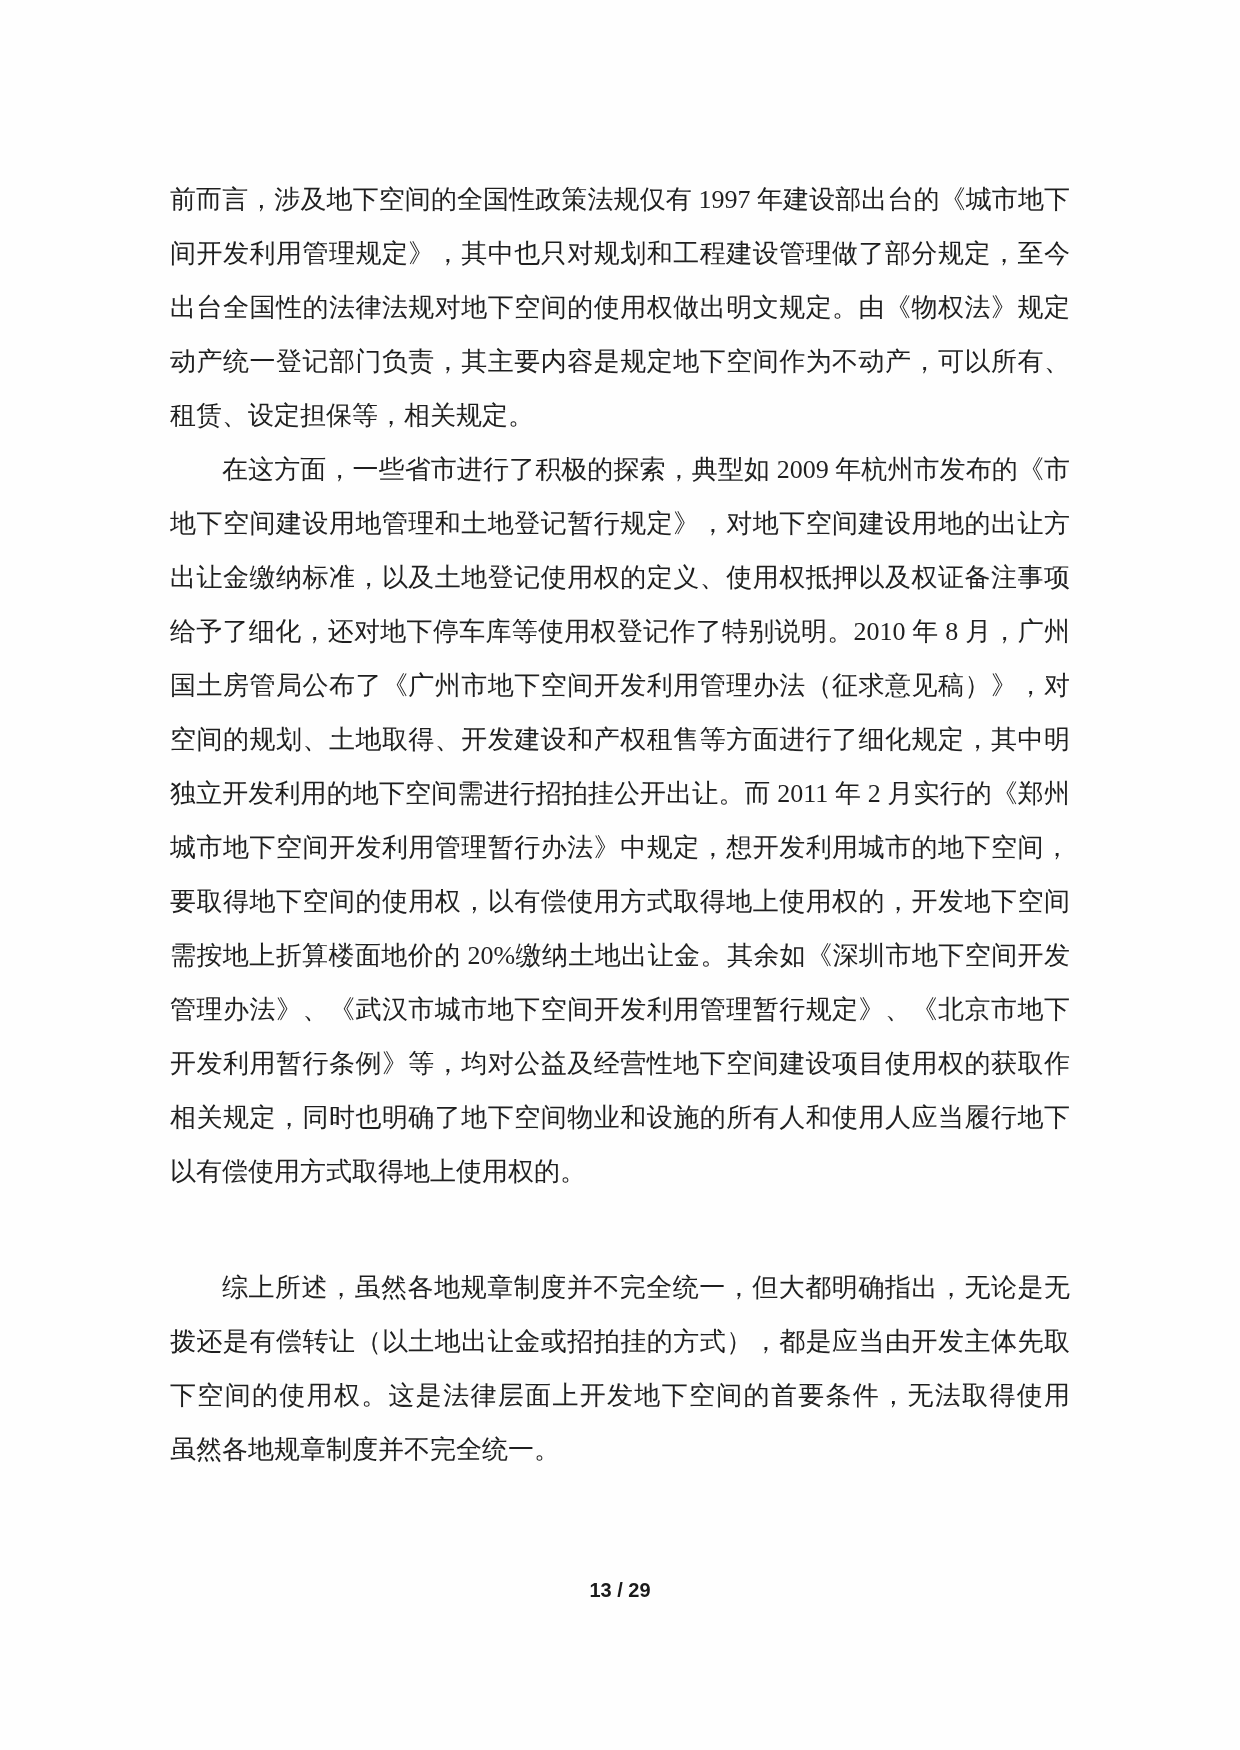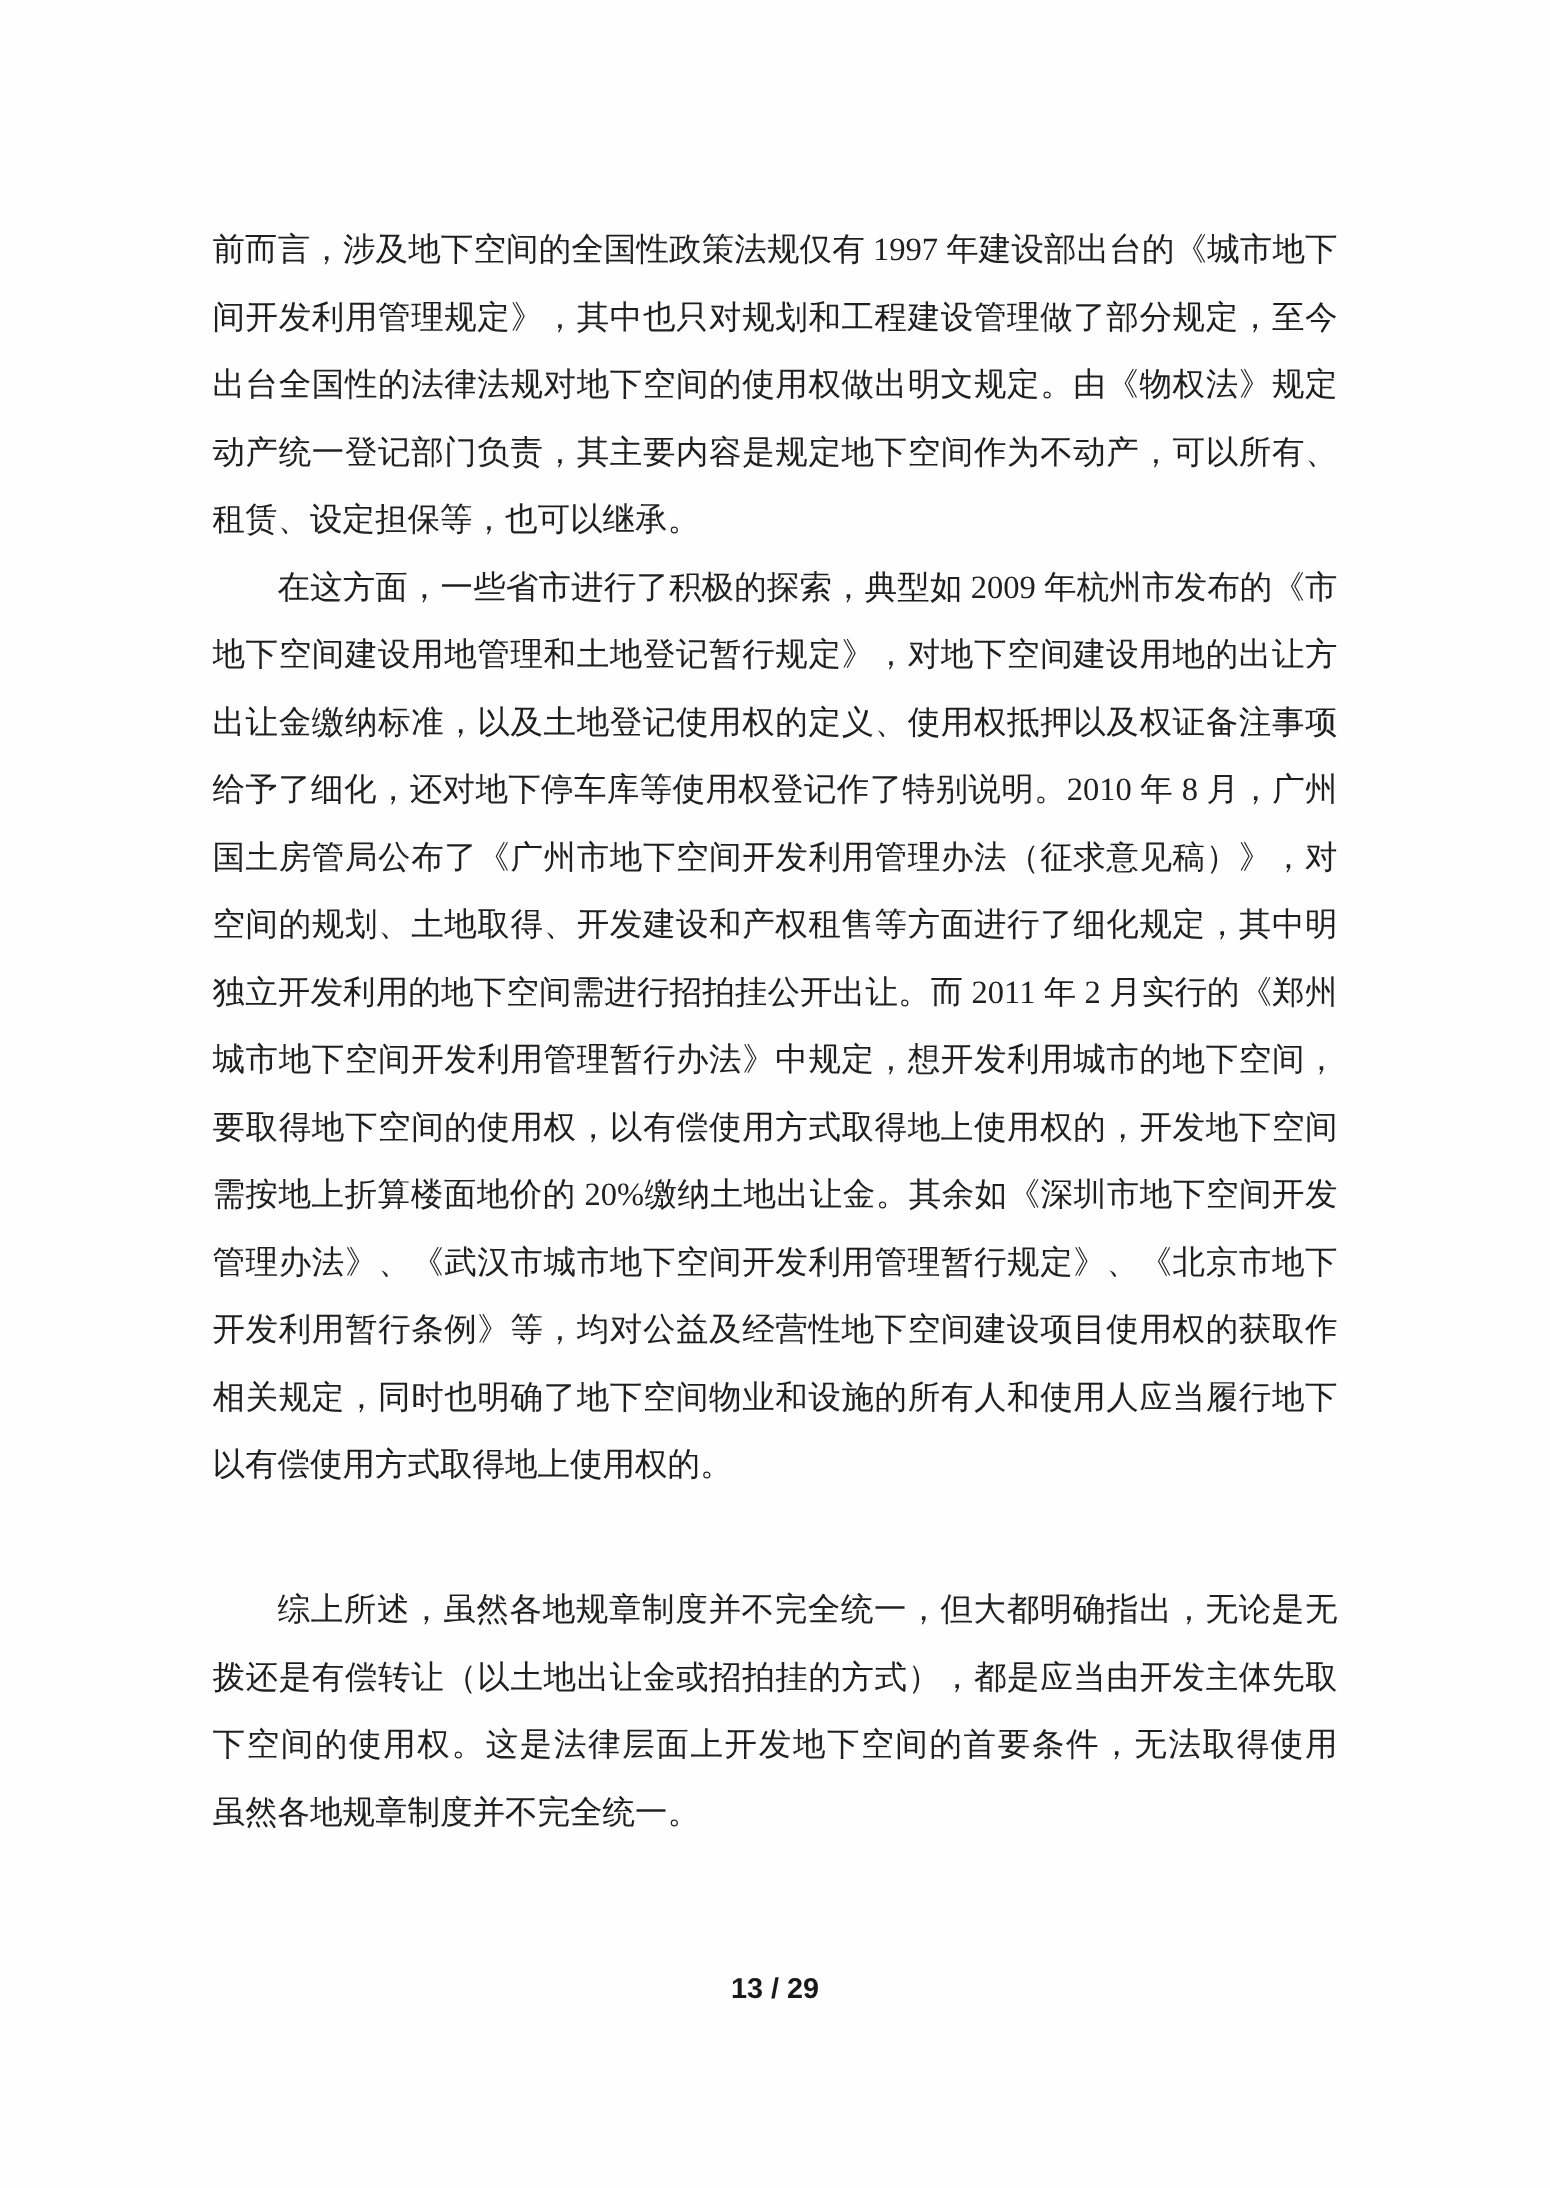--- a/index.html
+++ b/index.html
@@ -41,36 +41,36 @@
     text-indent: 52px;
   }
   .page-footer {
     position: absolute;
     left: 0;
     top: 1576px;
     width: 1240px;
     text-align: center;
     font-family: "Liberation Sans", "DejaVu Sans", sans-serif;
     font-weight: bold;
-    font-size: 23px;
+    font-size: 20px;
     line-height: 28px;
     color: #1a1a1a;
   }
 </style>
 </head>
 <body>
 
 <div class="page">
   <div class="doc-body">
       <div class="para">
         <div class="ln">前而言，涉及地下空间的全国性政策法规仅有 1997 年建设部出台的《城市地下空</div>
         <div class="ln">间开发利用管理规定》，其中也只对规划和工程建设管理做了部分规定，至今尚未</div>
         <div class="ln">出台全国性的法律法规对地下空间的使用权做出明文规定。由《物权法》规定的不</div>
         <div class="ln">动产统一登记部门负责，其主要内容是规定地下空间作为不动产，可以所有、转让、</div>
-        <div class="ln last">租赁、设定担保等，也可以继承。</div>
+        <div class="ln last">租赁、设定担保等，相关规定。</div>
       </div>
       <div class="para">
         <div class="ln indent">在这方面，一些省市进行了积极的探索，典型如 2009 年杭州市发布的《市区</div>
         <div class="ln">地下空间建设用地管理和土地登记暂行规定》，对地下空间建设用地的出让方式、</div>
         <div class="ln">出让金缴纳标准，以及土地登记使用权的定义、使用权抵押以及权证备注事项等都</div>
         <div class="ln">给予了细化，还对地下停车库等使用权登记作了特别说明。2010 年 8 月，广州市</div>
         <div class="ln">国土房管局公布了《广州市地下空间开发利用管理办法（征求意见稿）》，对地下</div>
         <div class="ln">空间的规划、土地取得、开发建设和产权租售等方面进行了细化规定，其中明确了</div>
         <div class="ln">独立开发利用的地下空间需进行招拍挂公开出让。而 2011 年 2 月实行的《郑州市</div>
         <div class="ln">城市地下空间开发利用管理暂行办法》中规定，想开发利用城市的地下空间，首先</div>

